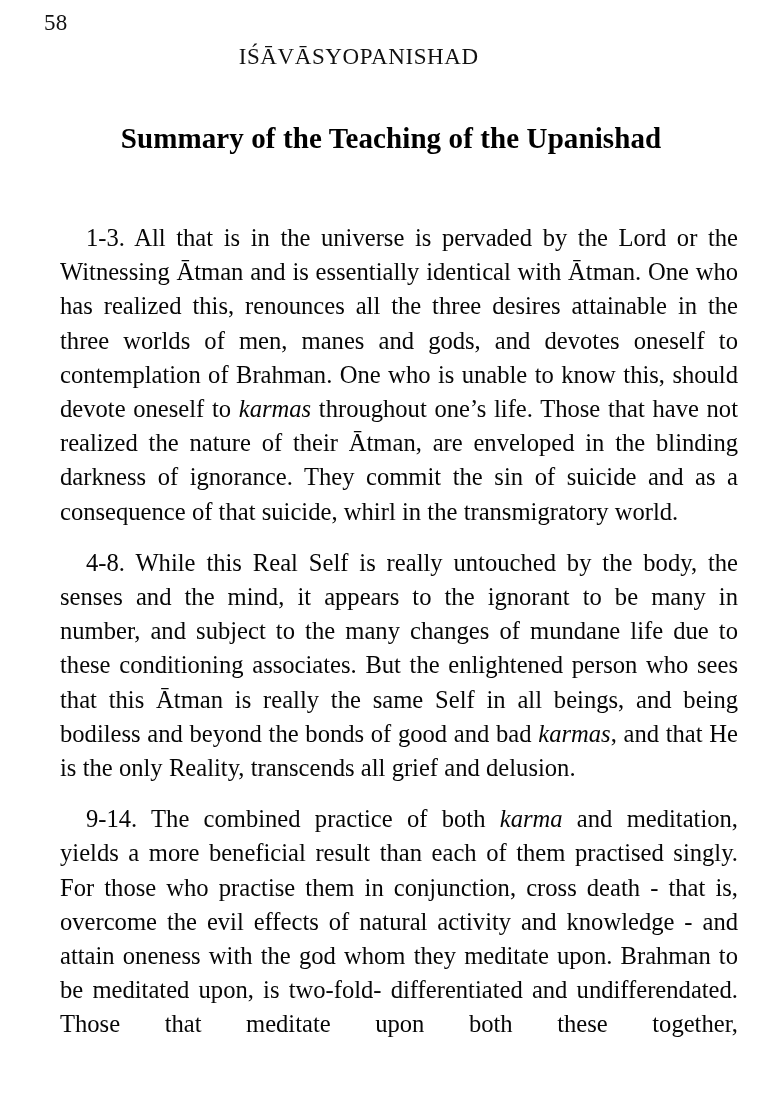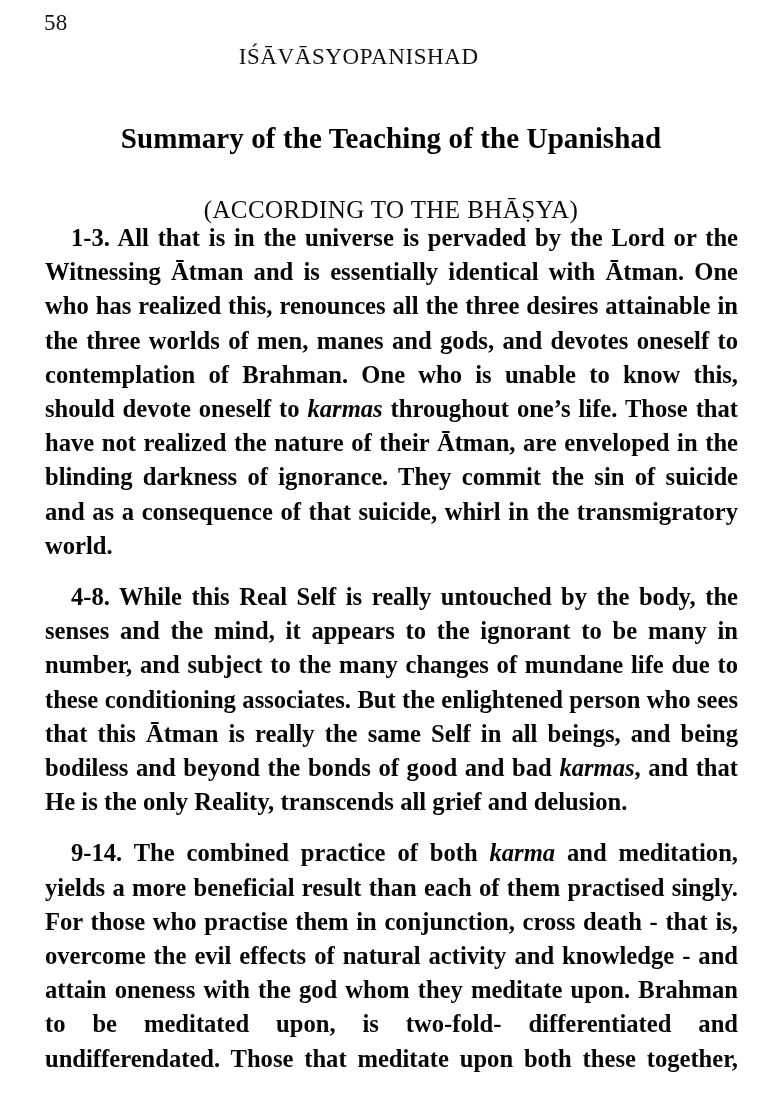--- a/index.html
+++ b/index.html
@@ -83,25 +83,24 @@
     top: 221px;
     left: 44px;
     width: 694px;
   }
   .para {
     font-size: 24.6px;
     line-height: 34.2px;
     text-align: justify;
     text-justify: inter-word;
     text-indent: 26px;
-    margin: 0 0 17px 1px;
+    margin: 0 0 17px 16px;
     color: #060606;
     hyphens: none;
     word-spacing: 0.1px;
-    font-weight: bold;
   }
   .para:last-child {
     margin-bottom: 0;
   }
   
   .para.clipped {
     text-align-last: justify;
   }
   em {
     font-style: italic;
@@ -112,21 +111,20 @@
 
 <div class="page">
 
   <div class="running-head">
     <span class="folio">58</span>
     <span class="head-title">IŚĀVĀSYOPANISHAD</span>
   </div>
 
   <h1 class="doc-title">Summary of the Teaching of the Upanishad</h1>
 
-  <h2 class="doc-subtitle">(ACCORDING TO THE BHĀṢYA)</h2>
 
   <div class="body-text">
     <p class="para">1-3. All that is in the universe is pervaded by the Lord or the Witnessing Ātman and is essentially identical with Ātman. One who has realized this, renounces all the three desires attainable in the three worlds of men, manes and gods, and devotes oneself to contemplation of Brahman. One who is unable to know this, should devote oneself to <em>karmas</em> throughout one’s life. Those that have not realized the nature of their Ātman, are enveloped in the blinding darkness of ignorance. They commit the sin of suicide and as a consequence of that suicide, whirl in the transmigratory world.</p>
     <p class="para">4-8. While this Real Self is really untouched by the body, the senses and the mind, it appears to the ignorant to be many in number, and subject to the many changes of mundane life due to these conditioning associates. But the enlightened person who sees that this Ātman is really the same Self in all beings, and being bodiless and beyond the bonds of good and bad <em>karmas</em>, and that He is the only Reality, transcends all grief and delusion.</p>
     <p class="para clipped">9-14. The combined practice of both <em>karma</em> and meditation, yields a more beneficial result than each of them practised singly. For those who practise them in conjunction, cross death - that is, overcome the evil effects of natural activity and knowledge - and attain oneness with the god whom they meditate upon. Brahman to be meditated upon, is two-fold- differentiated and undifferendated. Those that meditate upon both these together,</p>
   </div>
 
 </div>
 
 </body></html>

